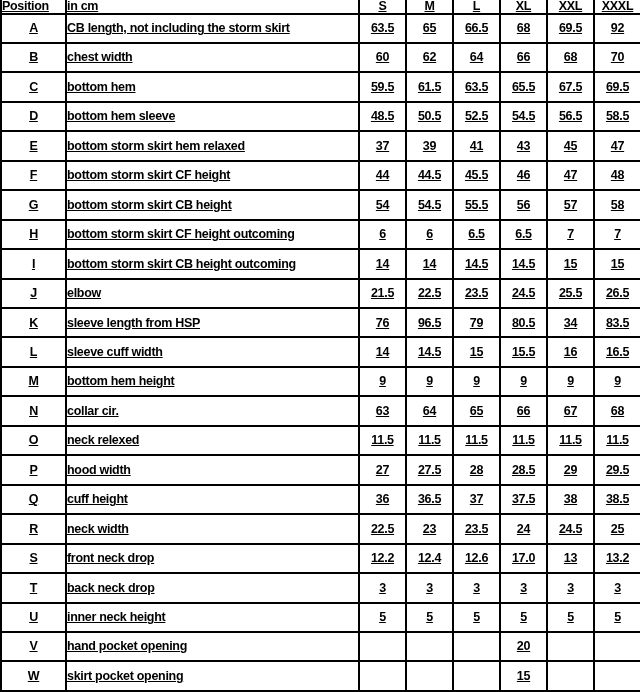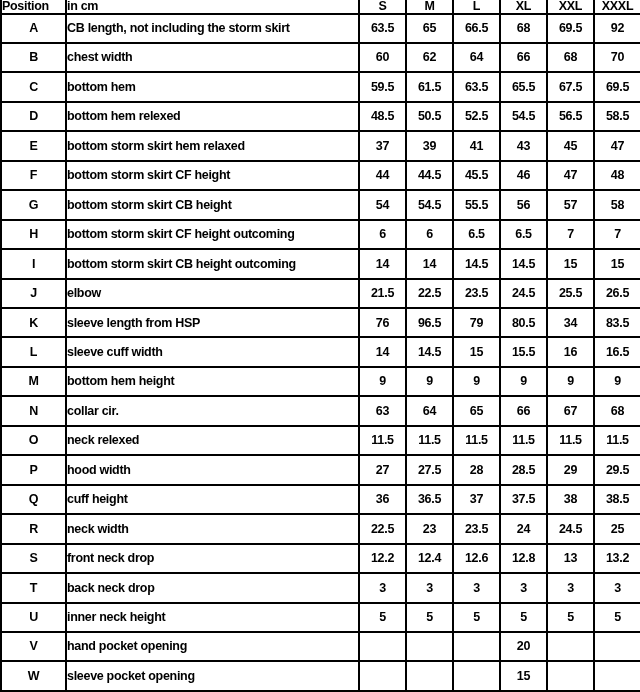--- a/index.html
+++ b/index.html
@@ -5,20 +5,21 @@
   html, body {
     margin: 0;
     padding: 0;
     background: #ffffff;
   }
   .page {
     width: 640px;
     height: 692px;
     background: #1d4ed8;
     overflow: hidden;
+    text-decoration: underline;
   }
   table.size-chart {
     width: 640px;
     height: 692px;
     border-collapse: collapse;
     table-layout: fixed;
     font-family: "Liberation Sans", "DejaVu Sans", sans-serif;
     font-weight: bold;
     font-size: 12.5px;
     letter-spacing: -0.3px;
@@ -99,21 +100,21 @@
           <td class="cell-left">bottom hem</td>
           <td class="cell-center">59.5</td>
           <td class="cell-center">61.5</td>
           <td class="cell-center">63.5</td>
           <td class="cell-center">65.5</td>
           <td class="cell-center">67.5</td>
           <td class="cell-center">69.5</td>
         </tr>
         <tr>
           <td class="cell-center">D</td>
-          <td class="cell-left">bottom hem relexed</td>
+          <td class="cell-left">bottom hem sleeve</td>
           <td class="cell-center">48.5</td>
           <td class="cell-center">50.5</td>
           <td class="cell-center">52.5</td>
           <td class="cell-center">54.5</td>
           <td class="cell-center">56.5</td>
           <td class="cell-center">58.5</td>
         </tr>
         <tr>
           <td class="cell-center">E</td>
           <td class="cell-left">bottom storm skirt hem relaxed</td>
@@ -253,21 +254,21 @@
           <td class="cell-center">24</td>
           <td class="cell-center">24.5</td>
           <td class="cell-center">25</td>
         </tr>
         <tr>
           <td class="cell-center">S</td>
           <td class="cell-left">front neck drop</td>
           <td class="cell-center">12.2</td>
           <td class="cell-center">12.4</td>
           <td class="cell-center">12.6</td>
-          <td class="cell-center">12.8</td>
+          <td class="cell-center">17.0</td>
           <td class="cell-center">13</td>
           <td class="cell-center">13.2</td>
         </tr>
         <tr>
           <td class="cell-center">T</td>
           <td class="cell-left">back neck drop</td>
           <td class="cell-center">3</td>
           <td class="cell-center">3</td>
           <td class="cell-center">3</td>
           <td class="cell-center">3</td>
@@ -289,21 +290,21 @@
           <td class="cell-left">hand pocket opening</td>
           <td class="cell-center"></td>
           <td class="cell-center"></td>
           <td class="cell-center"></td>
           <td class="cell-center">20</td>
           <td class="cell-center"></td>
           <td class="cell-center"></td>
         </tr>
         <tr>
           <td class="cell-center">W</td>
-          <td class="cell-left">sleeve pocket opening</td>
+          <td class="cell-left">skirt pocket opening</td>
           <td class="cell-center"></td>
           <td class="cell-center"></td>
           <td class="cell-center"></td>
           <td class="cell-center">15</td>
           <td class="cell-center"></td>
           <td class="cell-center"></td>
         </tr>
       </tbody>
   </table>
 </div>

